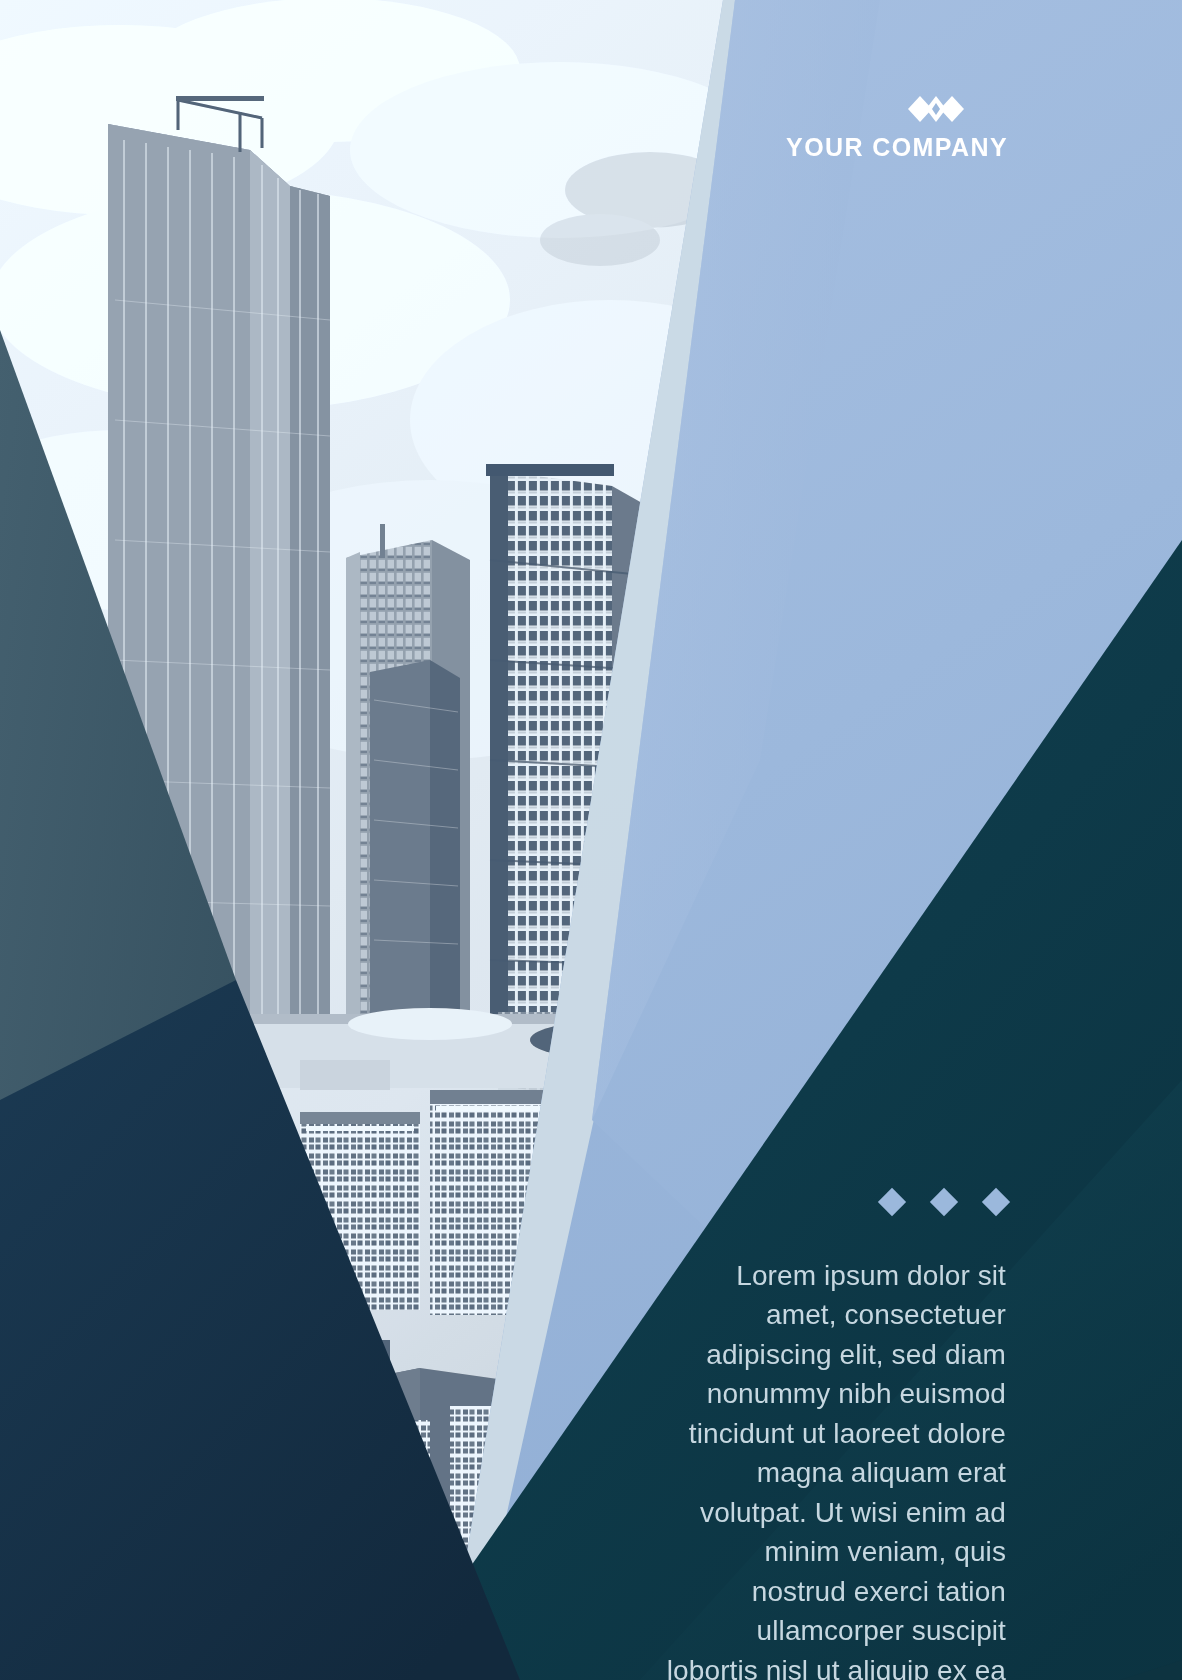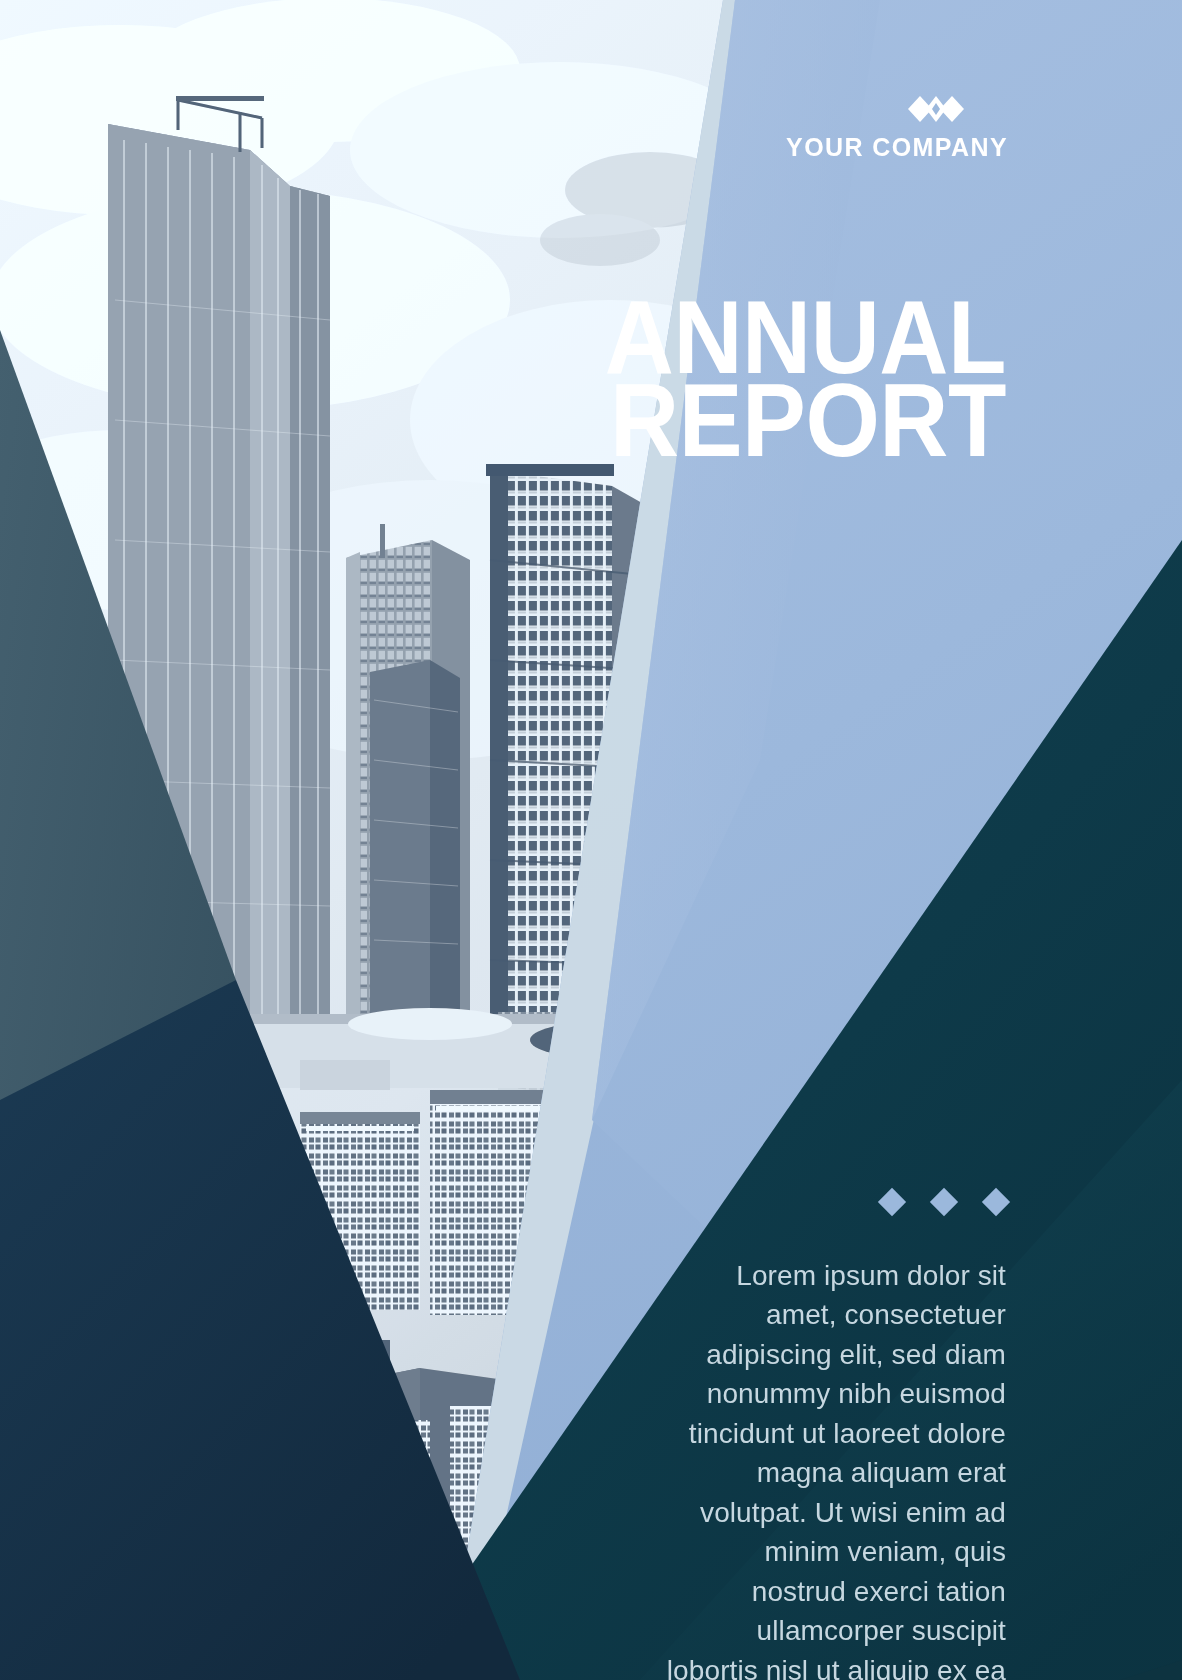--- a/index.html
+++ b/index.html
@@ -363,24 +363,20 @@
     <div class="brand-block">
       <svg class="logo-mark" viewBox="0 0 56 34">
         <polygon points="18,17 28,4 38,17 28,30" fill="#ffffff"></polygon>
         <polygon points="0,17 12,4 24,17 12,30" fill="#ffffff"></polygon>
         <polygon points="32,17 44,4 56,17 44,30" fill="#ffffff"></polygon>
         <polygon points="24,17 28,11 32,17 28,23" fill="#9cb8dc"></polygon>
       </svg>
       <span class="brand-name">YOUR COMPANY</span>
     </div>
 
-    <div class="title-block">
-      <span class="title-line">ANNUAL</span>
-      <span class="title-line">REPORT</span>
-    </div>
 
 
     <div class="dots-row">
       <span class="dot"></span>
       <span class="dot"></span>
       <span class="dot"></span>
     </div>
 
     <div class="body-block">
       <span class="body-text">Lorem ipsum dolor sit amet, consectetuer adipiscing elit, sed diam nonummy nibh euismod tincidunt ut laoreet dolore magna aliquam erat volutpat. Ut wisi enim ad minim veniam, quis nostrud exerci tation ullamcorper suscipit lobortis nisl ut aliquip ex ea commodo consequat.</span>

